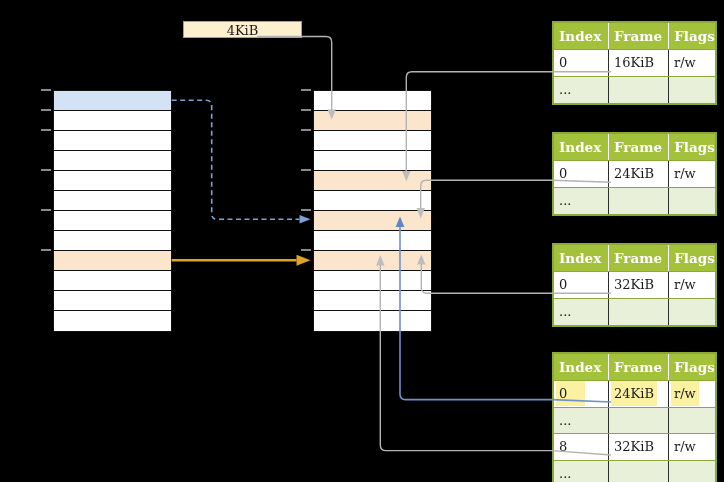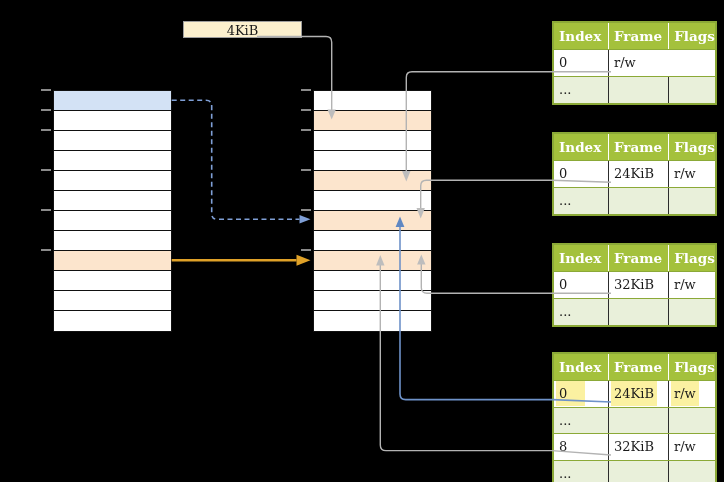--- a/index.html
+++ b/index.html
@@ -78,20 +78,21 @@
     </div>
   <div id="tables-host">
       <div class="ptable" style="top: 21px;">
         <div class="pt-row pt-header" style="background: rgb(164, 193, 60);">
           <div class="pt-cell pt-c0">Index</div>
           <div class="pt-cell pt-c1">Frame</div>
           <div class="pt-cell pt-c2">Flags</div>
         </div>
         <div class="pt-row pt-body">
           <div class="pt-cell pt-c0">0</div>
+          <div class="pt-cell pt-c1">16KiB</div>
           <div class="pt-cell pt-c2">r/w</div>
         </div>
         <div class="pt-row pt-body" style="background: rgb(233, 240, 218);">
           <div class="pt-cell pt-c0">...</div>
           <div class="pt-cell pt-c1"></div>
           <div class="pt-cell pt-c2"></div>
         </div>
       </div>
       <div class="ptable" style="top: 132px;">
         <div class="pt-row pt-header" style="background: rgb(164, 193, 60);">

